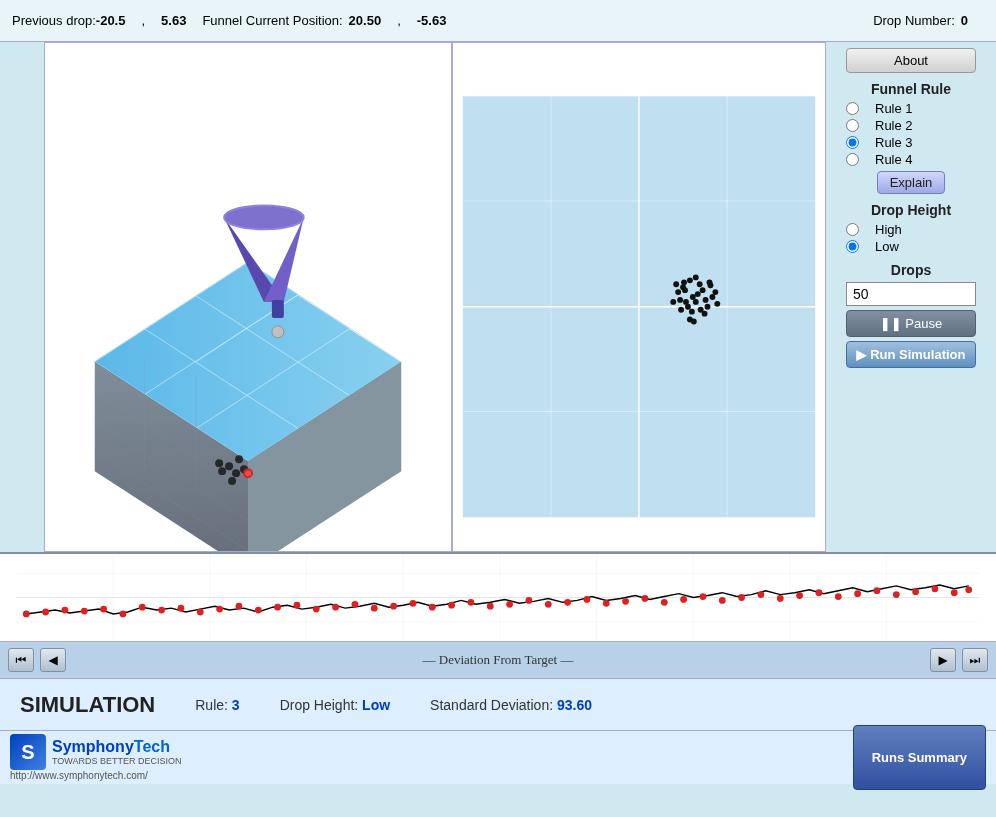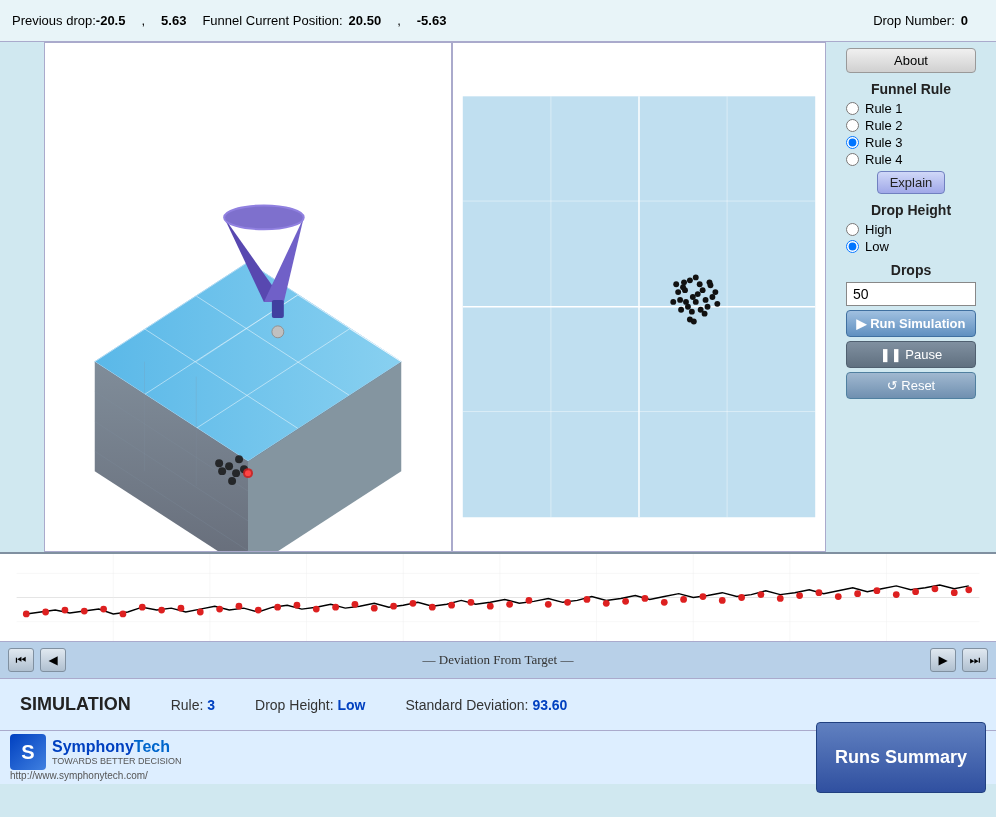--- a/index.html
+++ b/index.html
@@ -89,21 +89,21 @@
 
     .radio-group {
       display: flex;
       flex-direction: column;
       gap: 2px;
       width: 130px;
     }
     .radio-item {
       display: flex;
       align-items: center;
-      gap: 6px;
+      gap: 16px;
       cursor: pointer;
       font-size: 13px;
     }
     .radio-item input[type=radio] { cursor: pointer; }
 
     #explain-btn {
       background: linear-gradient(to bottom, #d0d8f8, #a0a8e8);
       border: 1px solid #7080c0;
       border-radius: 4px;
       padding: 3px 12px;
@@ -197,21 +197,21 @@
     #sim-info {
       display: flex;
       align-items: center;
       background: #ddeeff;
       height: 52px;
       padding: 0 20px;
       border-top: 1px solid #aac;
       gap: 40px;
     }
     #sim-info .sim-title {
-      font-size: 18px;
+      font-size: 22px;
       font-weight: bold;
       color: #222;
     }
     #sim-info .info-item {
       font-size: 14px;
       color: #333;
     }
     #sim-info .info-val {
       font-weight: bold;
       color: #0040c0;
@@ -244,21 +244,21 @@
     .logo-url {
       font-size: 10px;
       color: #555;
     }
     #runs-summary-btn {
       background: linear-gradient(to bottom, #6080c0, #3050a0);
       border: 1px solid #204080;
       border-radius: 4px;
       padding: 24px 18px;
       cursor: pointer;
-      font-size: 18px;
+      font-size: 13px;
       color: white;
       font-weight: bold;
     }
   </style>
 </head>
 <body>
 
 <div id="top-bar">
   <span>Previous drop:</span>
   <span class="val">-20.5</span>
@@ -428,23 +428,22 @@
       </label>
       <label class="radio-item">
         <input type="radio" name="height" value="low" checked="" style="">
         <span>Low</span>
       </label>
     </div>
 
     <div class="section-title">Drops</div>
     <input type="text" class="drops-input" value="50" style="">
 
+    <button id="pause-btn">❚❚ Pause</button>
     <button id="run-btn">▶ Run Simulation</button>
-    <button id="pause-btn">❚❚ Pause</button>
-    <button id="reset-btn">↺ Reset</button>
   </div>
 
 </div>
 
 <div id="deviation-chart">
   <svg id="deviation-svg" viewBox="0 0 996 90" xmlns="http://www.w3.org/2000/svg">
     <rect width="996" height="90" fill="white"></rect>
 
     <line x1="0" y1="45" x2="996" y2="45" stroke="#ddd" stroke-width="0.8"></line>
     <line x1="0" y1="20" x2="996" y2="20" stroke="#eee" stroke-width="0.5"></line>

